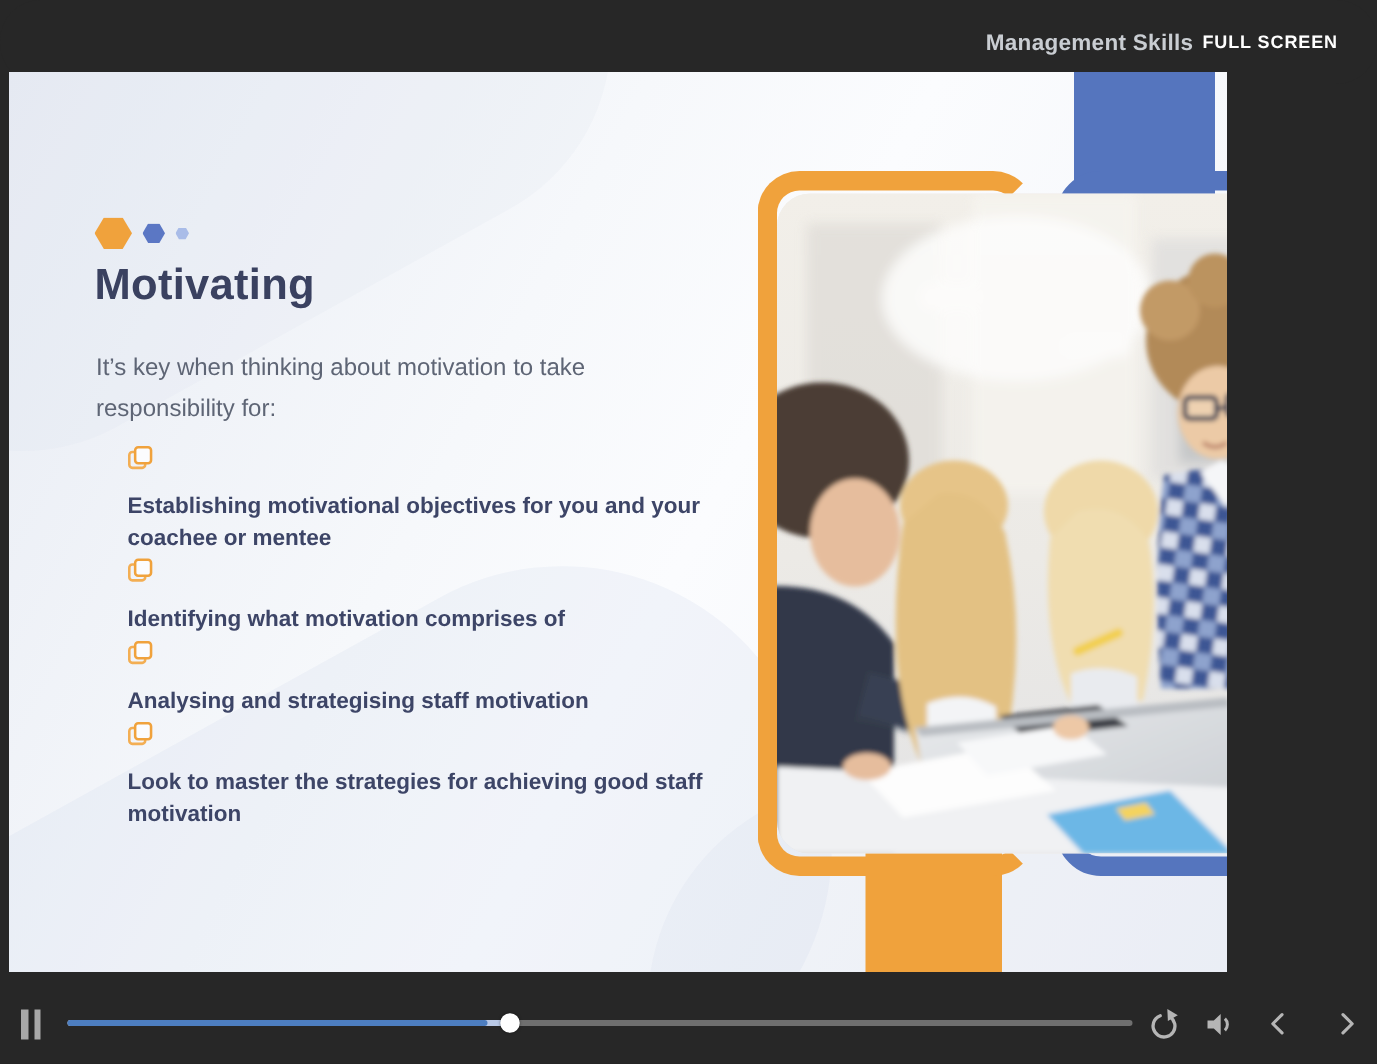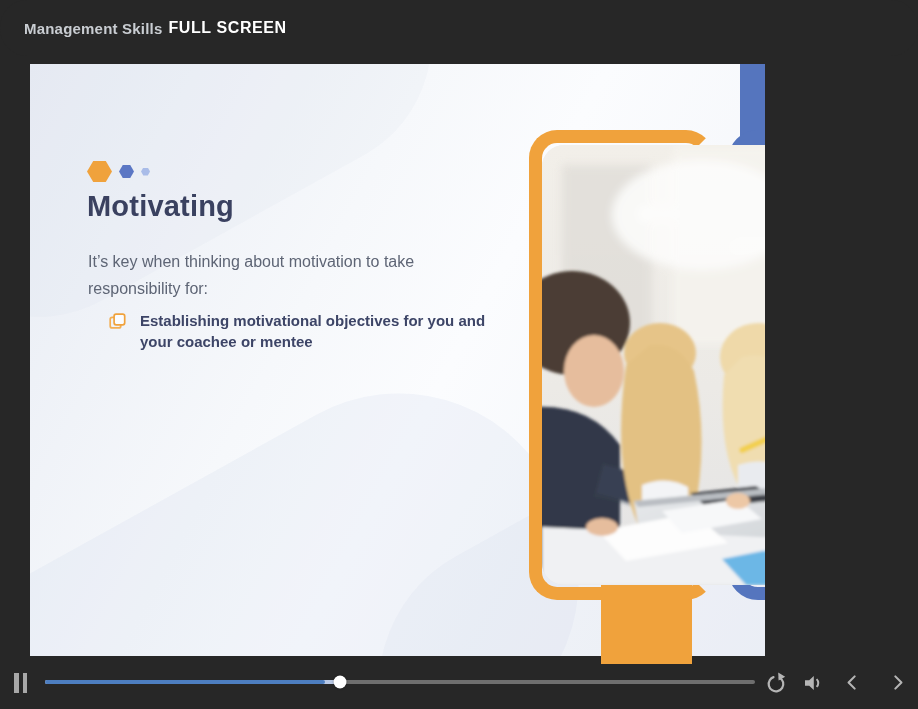--- a/index.html
+++ b/index.html
@@ -3,28 +3,28 @@
 <meta charset="utf-8">
 <style>
   html,body{margin:0;padding:0;background:#272727;}
   *{box-sizing:border-box;}
   .stage{
     position:relative;width:918px;height:709px;background:#272727;
     font-family:"Liberation Sans", sans-serif;overflow:hidden;
   }
   
   .header{position:absolute;left:0;top:0;width:918px;height:56px;
-    display:flex;align-items:center;justify-content:flex-start;
+    display:flex;align-items:center;justify-content:flex-end;
     padding:0 20px 0 24px;background:#272727;border-radius:27px;}
   .header-title{color:#c9cdd2;font-size:15px;font-weight:600;letter-spacing:.2px;}
-  .fullscreen-btn{color:#ffffff;font-size:16px;font-weight:800;letter-spacing:.6px;
+  .fullscreen-btn{color:#ffffff;font-size:12px;font-weight:800;letter-spacing:.6px;
     background:none;border:none;cursor:pointer;font-family:inherit;}
   
-  .slide{position:absolute;left:6px;top:64px;width:735px;height:600px;overflow:hidden;
-    background:linear-gradient(118deg,#e8ecf4 0%,#f6f8fb 38%,#fbfcfe 55%,#f0f3f8 100%);margin-left:24px;}
+  .slide{position:absolute;left:6px;top:48px;width:812px;height:600px;overflow:hidden;
+    background:linear-gradient(118deg,#e8ecf4 0%,#f6f8fb 38%,#fbfcfe 55%,#f0f3f8 100%);}
   .bg-shape{position:absolute;background:rgba(206,214,233,.20);border-radius:170px;}
   .bg-shape.s1{width:760px;height:360px;left:-190px;top:430px;transform:rotate(-29deg);}
   .bg-shape.s2{width:520px;height:300px;right:-120px;top:420px;transform:rotate(-29deg);background:rgba(206,214,233,.16);}
   .bg-shape.s3{width:560px;height:260px;left:-140px;top:-80px;transform:rotate(-29deg);background:rgba(212,219,236,.14);}
   
   .blue-tab{position:absolute;left:710px;top:0;width:94px;height:180px;background:var(--blue,#5575BE);z-index:1;}
   .orange-tab{position:absolute;left:571px;top:480px;width:91px;height:120px;background:var(--orange,#F0A23C);z-index:1;}
   .blue-frame{position:absolute;left:698px;top:66px;width:176px;height:470px;
     border:13px solid var(--blue,#5575BE);border-radius:30px;z-index:2;}
   .orange-frame{position:absolute;left:499px;top:66px;width:185px;height:470px;
@@ -36,21 +36,21 @@
   .hex-row{position:absolute;left:57px;top:97px;display:flex;align-items:center;gap:7px;z-index:4;}
   .hex{clip-path:polygon(25% 0%,75% 0%,100% 50%,75% 100%,25% 100%,0% 50%);}
   .hex.h1{width:25px;height:21px;background:var(--orange,#F0A23C);}
   .hex.h2{width:15px;height:13px;background:#5b77c4;}
   .hex.h3{width:9px;height:8px;background:#a9bce8;}
   .slide-title{position:absolute;left:57px;top:126px;font-size:29px;font-weight:700;
     color:var(--navy,#3A4160);letter-spacing:.2px;z-index:4;}
   .slide-intro{position:absolute;left:58px;top:184px;width:400px;font-size:16px;line-height:27px;
     color:var(--gray,#5E6575);z-index:4;}
   .bullet-list{position:absolute;left:79px;top:247px;width:392px;margin:0;padding:0;list-style:none;z-index:4;}
-  .bullet-item{display:flex;gap:14px;margin-bottom:1px;}
+  .bullet-item{display:flex;gap:14px;margin-bottom:1px;flex-direction:column;}
   .bullet-item .txt{font-size:15px;line-height:20.5px;font-weight:700;color:#3d4567;}
   .bullet-ic{flex:0 0 17px;width:17px;height:17px;margin-top:2px;}
   
   .footer{position:absolute;left:0;top:656px;width:918px;height:53px;background:#272727;}
   .pause-btn{position:absolute;left:14px;top:17px;width:16px;height:20px;display:flex;gap:4px;
     background:none;border:none;padding:0;cursor:pointer;}
   .pause-btn span{display:block;width:4.5px;height:20px;background:#a8a8a8;}
   .progress{position:absolute;left:45px;top:24px;width:710px;height:4px;background:#6f6f6f;
     border-radius:2px;cursor:pointer;}
   .progress .buffer{position:absolute;left:0;top:0;height:4px;background:#b9c9e6;border-radius:2px;width:0;}
@@ -176,20 +176,41 @@
     <p class="slide-intro" style="margin:0;">It’s key when thinking about motivation to take responsibility for:</p>
 
     <ul class="bullet-list">
       <li class="bullet-item">
         <svg class="bullet-ic" viewBox="0 0 17 17">
             <rect x="1.2" y="4.3" width="10.6" height="10.6" rx="2" fill="none" stroke="#f3ae53" stroke-width="1.7"></rect>
             <rect x="5.1" y="1.2" width="10.6" height="10.6" rx="2" fill="#fbfcfe" stroke="#F0A23C" stroke-width="1.7"></rect>
           </svg>
         <span class="txt">Establishing motivational objectives for you and your coachee or mentee</span>
       </li>
+      <li class="bullet-item">
+        <svg class="bullet-ic" viewBox="0 0 17 17">
+            <rect x="1.2" y="4.3" width="10.6" height="10.6" rx="2" fill="none" stroke="#f3ae53" stroke-width="1.7"></rect>
+            <rect x="5.1" y="1.2" width="10.6" height="10.6" rx="2" fill="#fbfcfe" stroke="#F0A23C" stroke-width="1.7"></rect>
+          </svg>
+        <span class="txt">Identifying what motivation comprises of</span>
+      </li>
+      <li class="bullet-item">
+        <svg class="bullet-ic" viewBox="0 0 17 17">
+            <rect x="1.2" y="4.3" width="10.6" height="10.6" rx="2" fill="none" stroke="#f3ae53" stroke-width="1.7"></rect>
+            <rect x="5.1" y="1.2" width="10.6" height="10.6" rx="2" fill="#fbfcfe" stroke="#F0A23C" stroke-width="1.7"></rect>
+          </svg>
+        <span class="txt">Analysing and strategising staff motivation</span>
+      </li>
+      <li class="bullet-item">
+        <svg class="bullet-ic" viewBox="0 0 17 17">
+            <rect x="1.2" y="4.3" width="10.6" height="10.6" rx="2" fill="none" stroke="#f3ae53" stroke-width="1.7"></rect>
+            <rect x="5.1" y="1.2" width="10.6" height="10.6" rx="2" fill="#fbfcfe" stroke="#F0A23C" stroke-width="1.7"></rect>
+          </svg>
+        <span class="txt">Look to master the strategies for achieving good staff motivation</span>
+      </li>
     </ul>
   </div>
 
   <div class="footer">
     <button class="pause-btn" aria-label="Pause">
       <span></span>
       <span></span>
     </button>
 
     <div class="progress">

